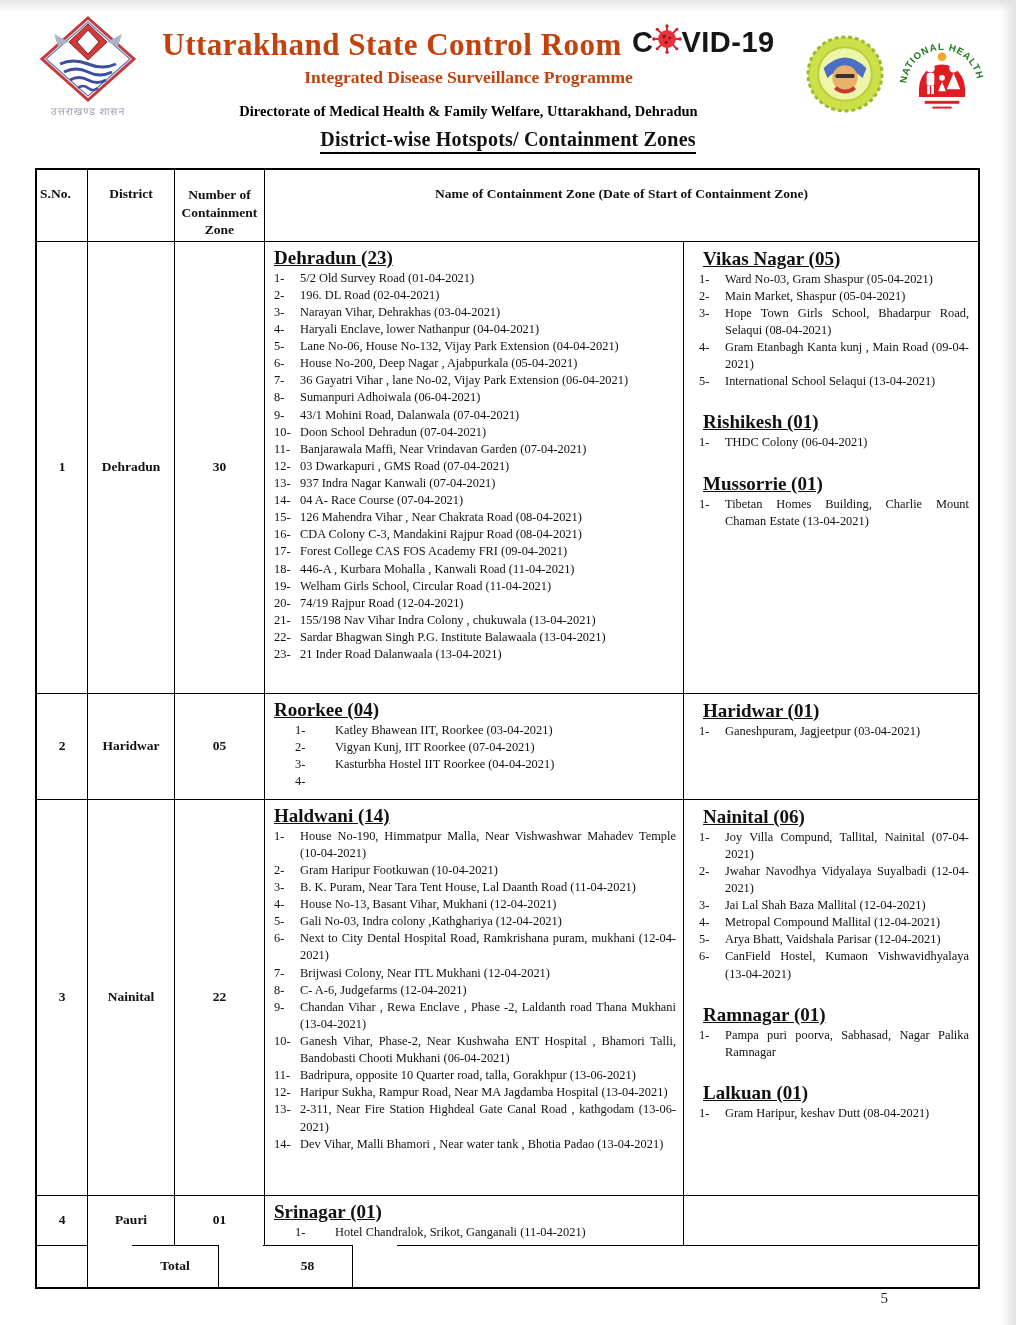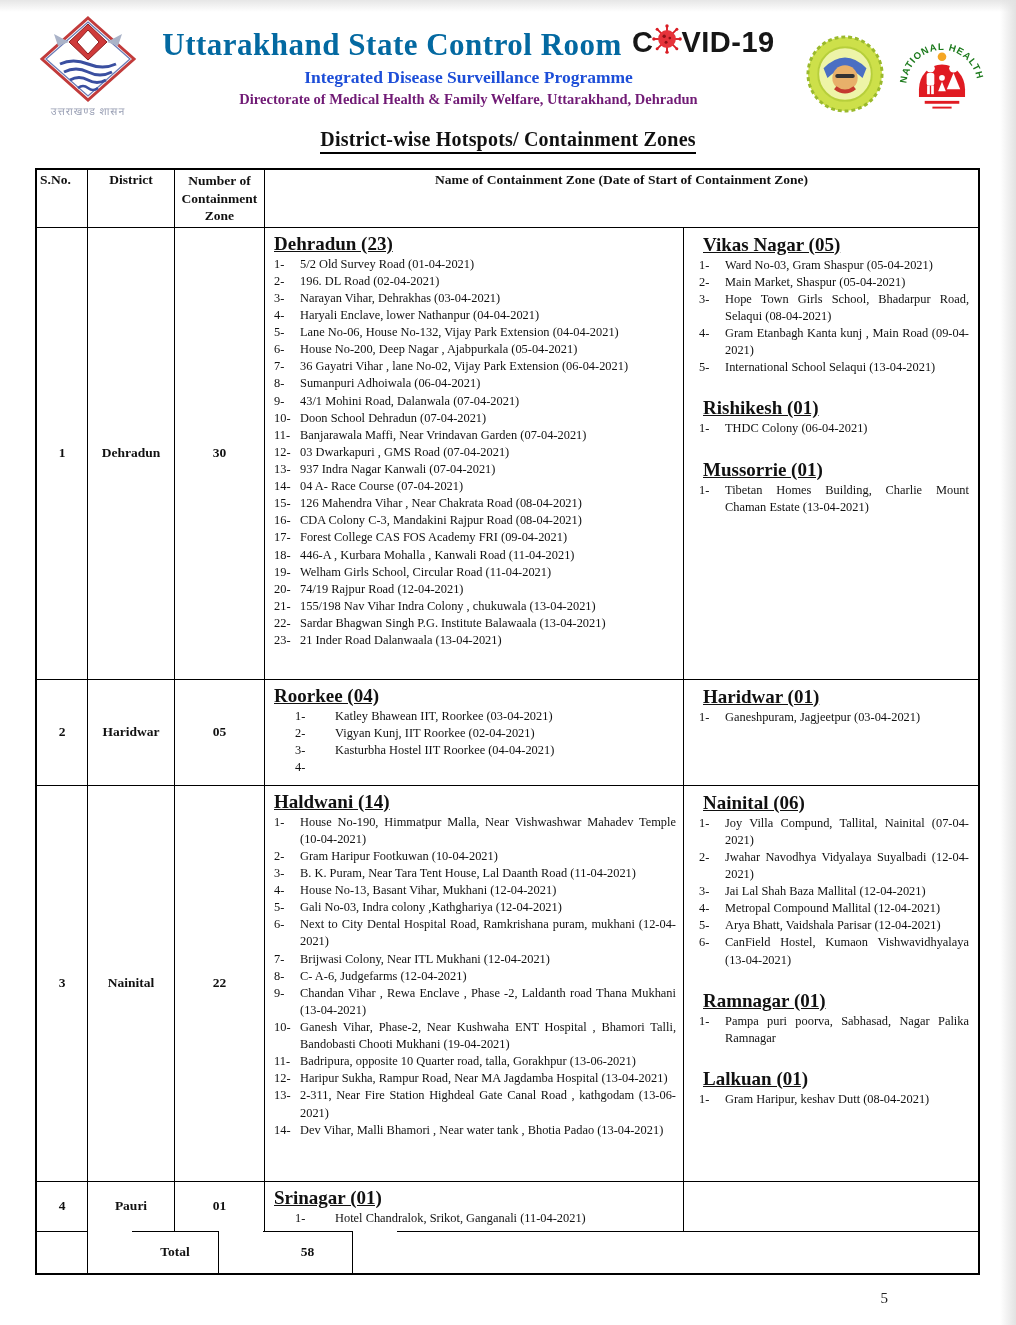--- a/index.html
+++ b/index.html
@@ -22,30 +22,30 @@
     background:linear-gradient(to bottom,#e6e6e6,rgba(255,255,255,0));pointer-events:none;
   }
 
   
   .hdr{display:flex;align-items:flex-start;padding:16px 26px 0 34px;}
   .emblem-wrap{width:108px;flex:0 0 108px;text-align:center;}
   .emblem-caption{font-size:10.5px;color:#9aa0b5;letter-spacing:1px;margin-top:-2px;}
   .hdr-center{flex:1;text-align:center;padding-top:8px;}
   .title-line{white-space:nowrap;}
   .main-title{
-    font-size:31px;font-weight:bold;color:#0369a1;
+    font-size:31px;font-weight:bold;color:#c2410c;
     letter-spacing:.5px;
   }
   .covid{
     font-family:"Liberation Sans",sans-serif;font-weight:bold;font-size:29px;color:#161616;
     letter-spacing:.5px;display:inline-flex;align-items:center;vertical-align:3px;margin-left:6px;
   }
   .virus-icon{display:inline-block;margin:0 -1px;}
-  .subtitle1{font-size:17.5px;font-weight:bold;color:#1d4ed8;margin-top:4px;}
-  .subtitle2{font-size:14.5px;font-weight:bold;color:#701a75;margin-top:3px;}
+  .subtitle1{font-size:17.5px;font-weight:bold;color:#c2410c;margin-top:4px;}
+  .subtitle2{font-size:14.5px;font-weight:bold;color:#000000;margin-top:15px;}
   .hdr-logos{flex:0 0 195px;display:flex;gap:10px;align-items:center;justify-content:flex-end;padding-top:8px;}
 
   
   .heading-wrap{text-align:center;}
   .doc-heading{
     display:inline-block;font-size:20px;font-weight:bold;
     border-bottom:2.5px solid #000;padding-bottom:1px;letter-spacing:.2px;
   }
 
   
@@ -54,21 +54,21 @@
     border:2px solid #000;
   }
   .tr{display:grid;grid-template-columns:51px 87px 90px 419px 1fr;}
   .cell{
     border-right:1.5px solid #000;
     padding:2px 4px;box-sizing:border-box;min-width:0;
   }
   .cell:last-child{border-right:none;}
   .tr .cell{border-top:1.5px solid #000;}
   .tr.thead .cell{border-top:none;}
-  .thead .cell{font-weight:bold;font-size:13.5px;padding-top:2px;}
+  .thead .cell{font-weight:bold;font-size:13.5px;padding-top:16px;}
   .th-sno{text-align:left;padding-left:3px;}
   .th-district{text-align:center;}
   .th-count{text-align:center;line-height:1.3;}
   .th-name{grid-column:4/6;text-align:center;}
   .mid{display:flex;align-items:center;justify-content:center;font-weight:bold;font-size:13.5px;}
   .name-left{padding:5px 6px 4px 9px;}
   .name-right{padding:6px 8px 4px 15px;}
   .section + .section{margin-top:21px;}
   .section-title{
     font-weight:bold;text-decoration:underline;font-size:19px;margin-bottom:1px;
@@ -339,21 +339,21 @@
           <div class="cell mid">05</div>
           <div class="cell name-left">
             <div class="section indented">
               <div class="section-title">Roorkee (04)</div>
               <div class="item">
                 <span class="num">1-</span>
                 <span class="txt">Katley Bhawean IIT, Roorkee  (03-04-2021)</span>
               </div>
               <div class="item">
                 <span class="num">2-</span>
-                <span class="txt">Vigyan Kunj, IIT Roorkee (02-04-2021)</span>
+                <span class="txt">Vigyan Kunj, IIT Roorkee (07-04-2021)</span>
               </div>
               <div class="item">
                 <span class="num">3-</span>
                 <span class="txt">Kasturbha Hostel IIT Roorkee  (04-04-2021)</span>
               </div>
               <div class="item">
                 <span class="num">4-</span>
               </div>
             </div>
           </div>
@@ -405,21 +405,21 @@
               <div class="item">
                 <span class="num">8-</span>
                 <span class="txt">C- A-6, Judgefarms (12-04-2021)</span>
               </div>
               <div class="item">
                 <span class="num">9-</span>
                 <span class="txt">Chandan Vihar , Rewa Enclave , Phase -2, Laldanth road Thana Mukhani (13-04-2021)</span>
               </div>
               <div class="item">
                 <span class="num">10-</span>
-                <span class="txt">Ganesh Vihar, Phase-2, Near Kushwaha ENT Hospital , Bhamori Talli, Bandobasti Chooti Mukhani (19-04-2021)</span>
+                <span class="txt">Ganesh Vihar, Phase-2, Near Kushwaha ENT Hospital , Bhamori Talli, Bandobasti Chooti Mukhani (06-04-2021)</span>
               </div>
               <div class="item">
                 <span class="num">11-</span>
                 <span class="txt">Badripura, opposite 10 Quarter road, talla, Gorakhpur (13-06-2021)</span>
               </div>
               <div class="item">
                 <span class="num">12-</span>
                 <span class="txt">Haripur Sukha, Rampur Road, Near MA Jagdamba Hospital (13-04-2021)</span>
               </div>
               <div class="item">

